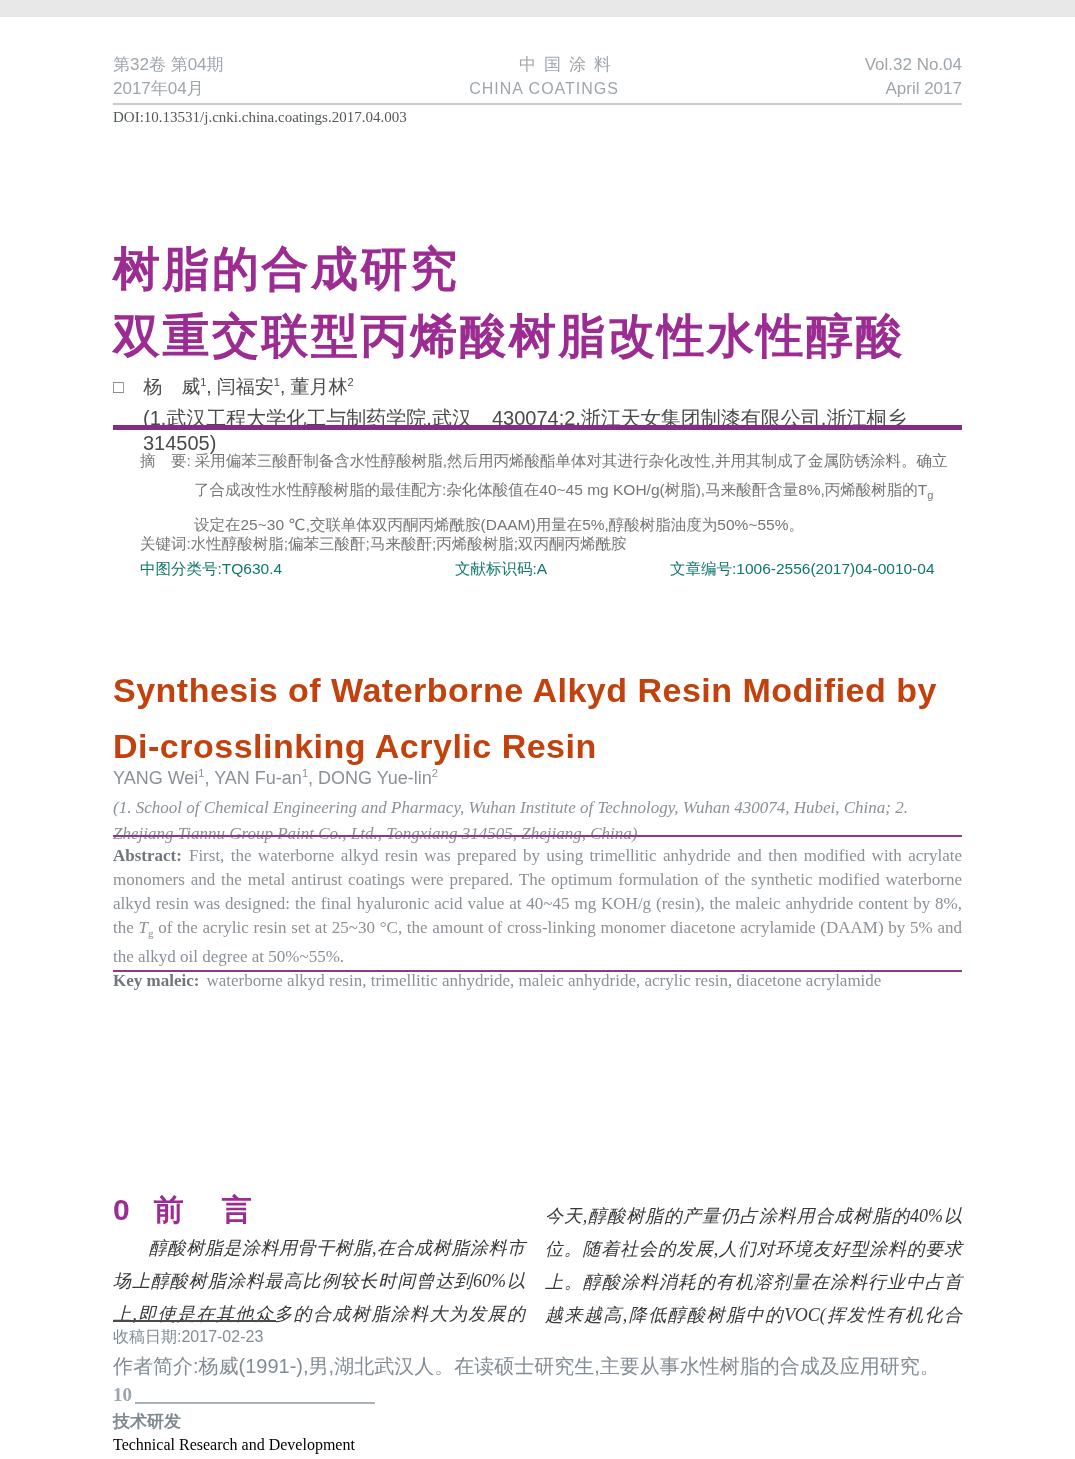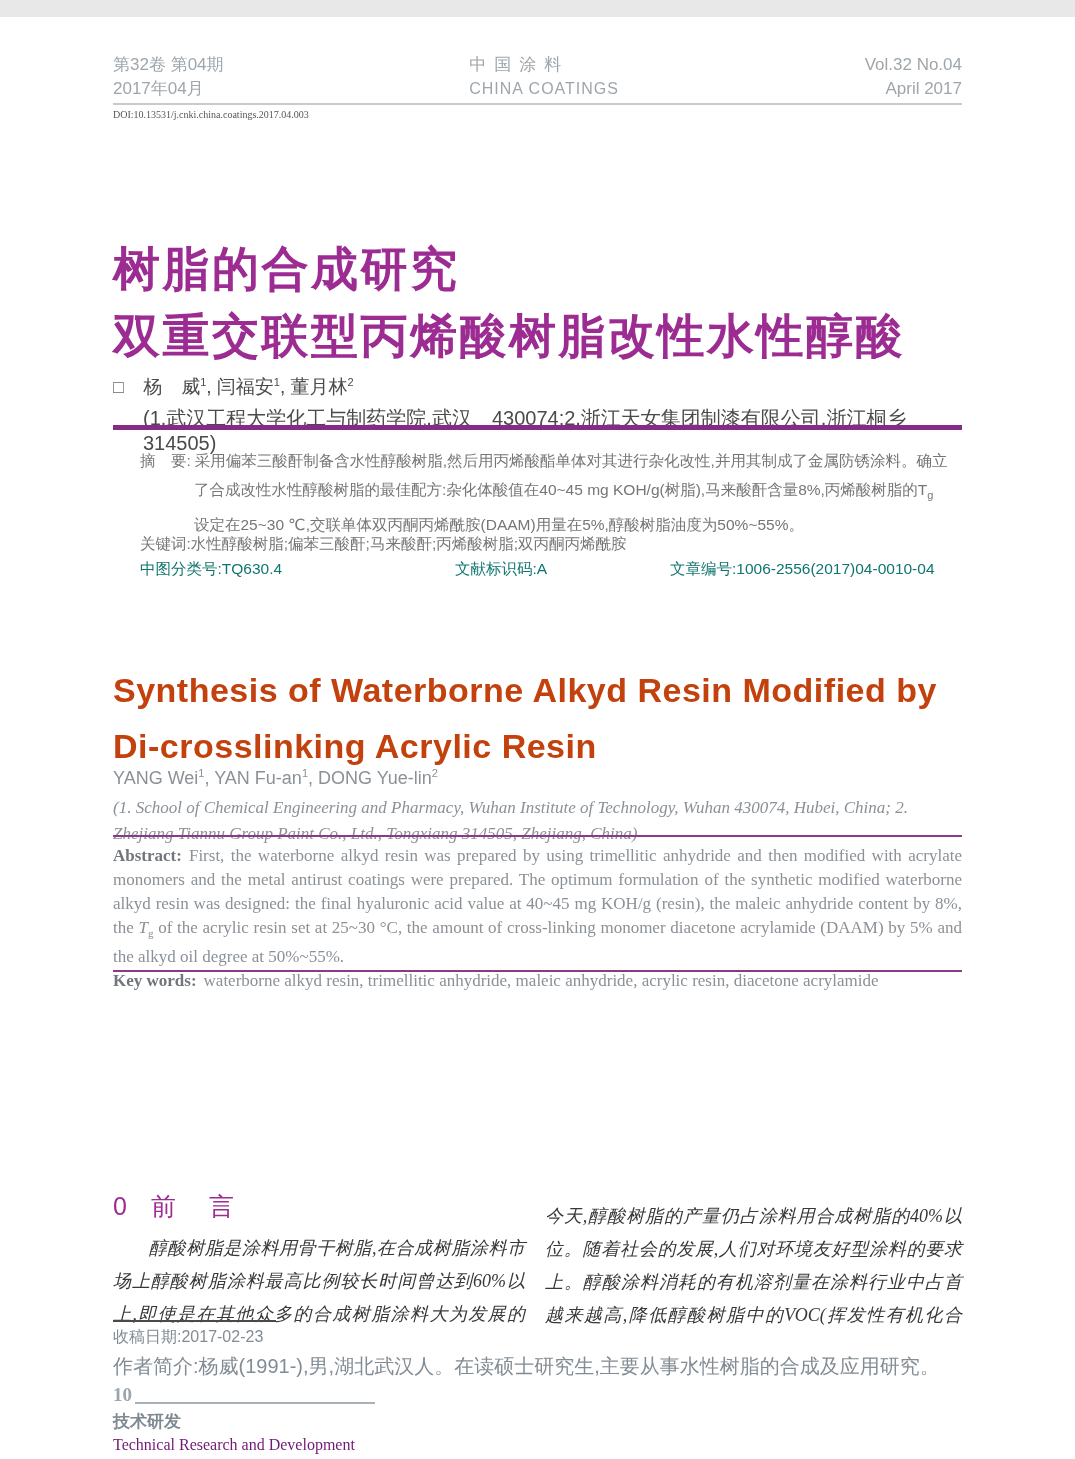--- a/index.html
+++ b/index.html
@@ -5,26 +5,26 @@
   html,body { margin:0; padding:0; background:#e8e8e8; }
   .page {
     position:relative; width:1075px; height:1459px; margin:17px auto;
     background:#ffffff; overflow:hidden;
     font-family:"Liberation Sans","DejaVu Sans",sans-serif;
   }
   .abs { position:absolute; left:113px; width:849px; }
 
   
   .jheader { top:36px; display:flex; justify-content:space-between; color:#9FA6AB; font-size:17px; line-height:24px; }
-  .jheader .center { text-align:left; }
+  .jheader .center { text-align:right; }
   .jheader .right  { text-align:right; }
   .journal-cn { letter-spacing:8px; }
   .journal-en { letter-spacing:1px; font-size:16px; }
   .header-rule { top:86px; border-top:2px solid #C6CBCE; }
-  .doi { top:92px; font-family:"Liberation Serif","DejaVu Serif",serif; font-size:10px; color:#53575A; }
+  .doi { top:92px; font-family:"Liberation Serif","DejaVu Serif",serif; font-size:15px; color:#53575A; }
 
   
   .title-cn { top:218px; color:#9C2C92; font-weight:bold; font-size:47px; line-height:67px; letter-spacing:2.5px; }
   .authors-cn { top:357px; color:#4A4A4A; font-size:19px; }
   .authors-cn .marker { color:#6b6b6b; margin-right:14px; font-size:18px; }
   sup.au { font-size:11px; vertical-align:super; }
   .affil-cn { top:388px; color:#4A4A4A; font-size:20px; padding-left:30px; box-sizing:border-box; }
   .rule-thick { top:408px; height:5px; background:#872C84; }
 
   
@@ -42,39 +42,39 @@
   .affil-en { top:778px; color:#8A9197; font-size:17px; line-height:26px;
               font-family:"Liberation Serif","DejaVu Serif",serif; font-style:italic; }
   .rule-thin { height:2px; background:#8C3A88; }
   .r-top { top:818px; } .r-bottom { top:953px; }
   .abstract-en { top:827px; color:#8A9197; font-size:17px; line-height:24px; text-align:justify;
                  font-family:"Liberation Serif","DejaVu Serif",serif; }
   .abstract-en .blabel { font-weight:bold; color:#70767C; margin-right:7px; }
   .abstract-en .kwline { text-align:left; }
 
   
-  .sec-heading { top:1173px; color:#9C2C92; font-weight:normal; font-size:25px; }
+  .sec-heading { top:1173px; color:#9C2C92; font-weight:bold; font-size:30px; }
   .sec-heading .num { margin-right:24px; }
   .sec-heading .ttl { white-space:pre; letter-spacing:4px; }
   .columns { top:1183px; display:flex; }
   .col { font-family:"Liberation Serif","DejaVu Serif",serif; color:#383838; font-size:18px; line-height:33px;font-style:italic; }
   .col-left  { width:412px; margin-right:20px; padding-top:32px; }
   .col-right { width:417px; }
   .cjk-line { text-align:justify; text-align-last:justify; }
   .indent { text-indent:2em; }
 
   
   .fn-rule { top:1303px; width:163px; border-top:2px solid #4a4a4a; }
   .fn1 { top:1310px; color:#828C94; font-size:16px; }
   .fn2 { top:1336px; color:#828C94; font-size:20px; }
   .footer { top:1367px; }
   .pageno { font-family:"Liberation Serif","DejaVu Serif",serif; font-weight:bold; font-size:19px; color:#9AA5AD; }
   .pageno-rule { position:absolute; left:22px; top:18px; width:240px; border-top:2px solid #A8B1B8; }
   .col-cn { margin-top:4px; font-size:17px; font-weight:bold; color:#7E8A92; }
-  .col-en { margin-top:3px; font-family:"Liberation Serif","DejaVu Serif",serif; font-size:16px; color:#701a75; }
+  .col-en { margin-top:3px; font-family:"Liberation Serif","DejaVu Serif",serif; font-size:16px; color:#000000; }
 </style>
 </head>
 <body>
 
 <div class="page">
 
   <div class="abs jheader">
     <div class="left">
       <div>第32卷 第04期</div>
       <div>2017年04月</div>
@@ -126,21 +126,21 @@
   <div class="abs authors-en">
     <span>YANG Wei</span><sup class="au">1</sup><span>, </span>
     <span>YAN Fu-an</span><sup class="au">1</sup><span>, </span>
     <span>DONG Yue-lin</span><sup class="au">2</sup>
   </div>
   <div class="abs affil-en">(1. School of Chemical Engineering and Pharmacy, Wuhan Institute of Technology, Wuhan 430074, Hubei, China; 2. Zhejiang Tiannu Group Paint Co., Ltd., Tongxiang 314505, Zhejiang, China)</div>
   <div class="abs rule-thin r-top"></div>
 
   <div class="abs abstract-en">
     <div><span class="blabel">Abstract:</span><span>First, the waterborne alkyd resin was prepared by using trimellitic anhydride and then modified with acrylate monomers and the metal antirust coatings were prepared. The optimum formulation of the synthetic modified waterborne alkyd resin was designed: the final hyaluronic acid value at 40~45 mg KOH/g (resin), the maleic anhydride content by 8%, the </span><i>T</i><sub class="tg">g</sub><span> of the acrylic resin set at 25~30 °C, the amount of cross-linking monomer diacetone acrylamide (DAAM) by 5% and the alkyd oil degree at 50%~55%.</span></div>
-    <div class="kwline"><span class="blabel">Key words:</span><span>waterborne alkyd resin, trimellitic anhydride, maleic anhydride, acrylic resin, diacetone acrylamide</span></div>
+    <div class="kwline"><span class="blabel">Key maleic:</span><span>waterborne alkyd resin, trimellitic anhydride, maleic anhydride, acrylic resin, diacetone acrylamide</span></div>
   </div>
   <div class="abs rule-thin r-bottom"></div>
 
   <div class="abs sec-heading">
     <span class="num">0</span><span class="ttl">前　言</span>
   </div>
   <div class="abs columns">
     <div class="col col-left">
       <div class="cjk-line indent">醇酸树脂是涂料用骨干树脂,在合成树脂涂料市</div>
       <div class="cjk-line">场上醇酸树脂涂料最高比例较长时间曾达到60%以</div>

